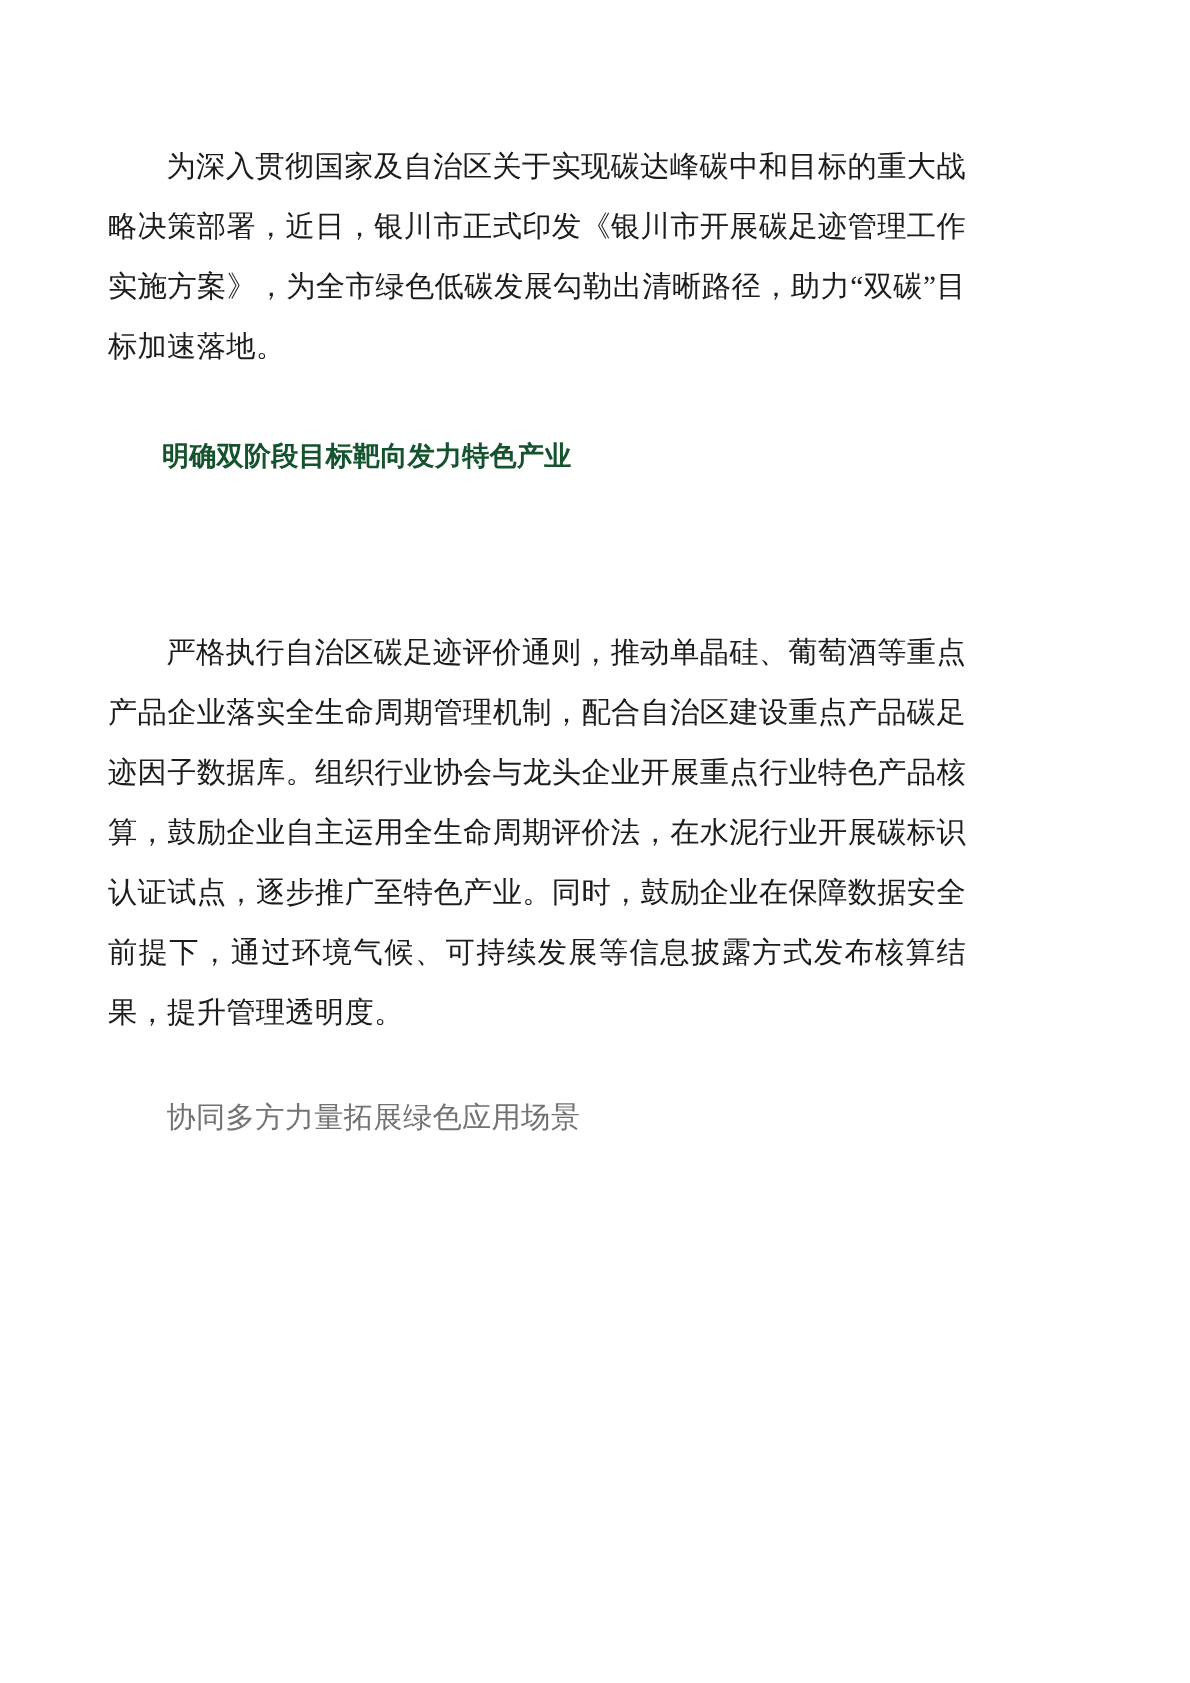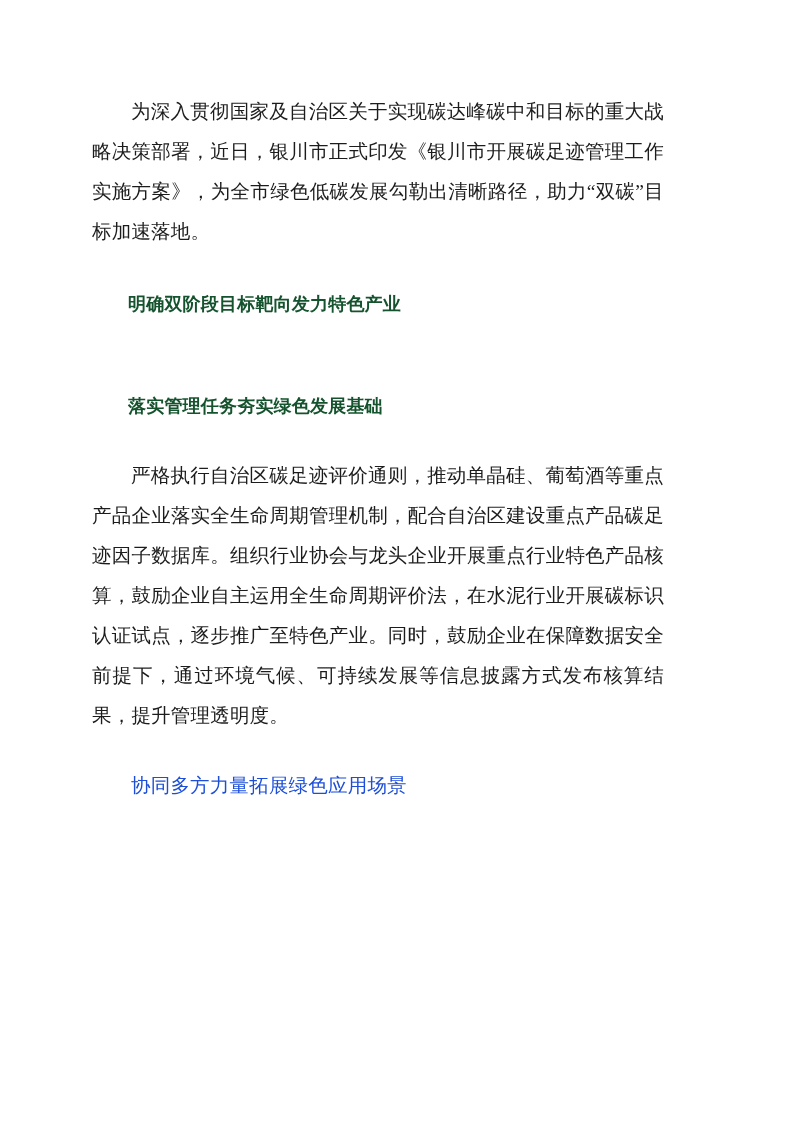--- a/index.html
+++ b/index.html
@@ -13,21 +13,21 @@
     font-family: "Liberation Serif", "DejaVu Serif", serif;
     color: #1a1a1a;
     overflow: hidden;
   }
   .page {
     position: relative;
     width: 793px;
     height: 1122px;
     background: #ffffff;
     box-sizing: border-box;
-    padding: 92px 110px 0 92px;
+    padding: 92px 110px 0 72px;
   }
   .doc-body {
     width: 572px;
   }
   p.para {
     margin: 0 0 0 0;
     font-size: 19.5px;
     line-height: 40px;
     text-align: justify;
     text-justify: inter-ideograph;
@@ -42,21 +42,21 @@
     font-weight: bold;
     text-indent: 2em;
     color: #14532d;
     letter-spacing: 0.2px;
   }
   p.subheading {
     margin: 0;
     font-size: 19.5px;
     line-height: 40px;
     text-indent: 2em;
-    color: #1d4ed8;
+    color: #737373;
     letter-spacing: 0.2px;
   }
   .gap-lg { height: 32px; }
   .gap-md { height: 30px; }
 </style>
 </head>
 <body>
 
 <div class="page">
   <div class="doc-body">
@@ -65,21 +65,20 @@
 
     <div class="gap-lg"></div>
 
     <p class="heading">明确双阶段目标靶向发力特色产业</p>
 
     <div class="gap-md"></div>
 
 
     <div class="gap-lg"></div>
 
-    <p class="heading">落实管理任务夯实绿色发展基础</p>
 
     <div class="gap-md"></div>
 
     <p class="para">严格执行自治区碳足迹评价通则，推动单晶硅、葡萄酒等重点产品企业落实全生命周期管理机制，配合自治区建设重点产品碳足迹因子数据库。组织行业协会与龙头企业开展重点行业特色产品核算，鼓励企业自主运用全生命周期评价法，在水泥行业开展碳标识认证试点，逐步推广至特色产业。同时，鼓励企业在保障数据安全前提下，通过环境气候、可持续发展等信息披露方式发布核算结果，提升管理透明度。</p>
 
     <div class="gap-md"></div>
 
     <p class="subheading">协同多方力量拓展绿色应用场景</p>
 
   </div>

